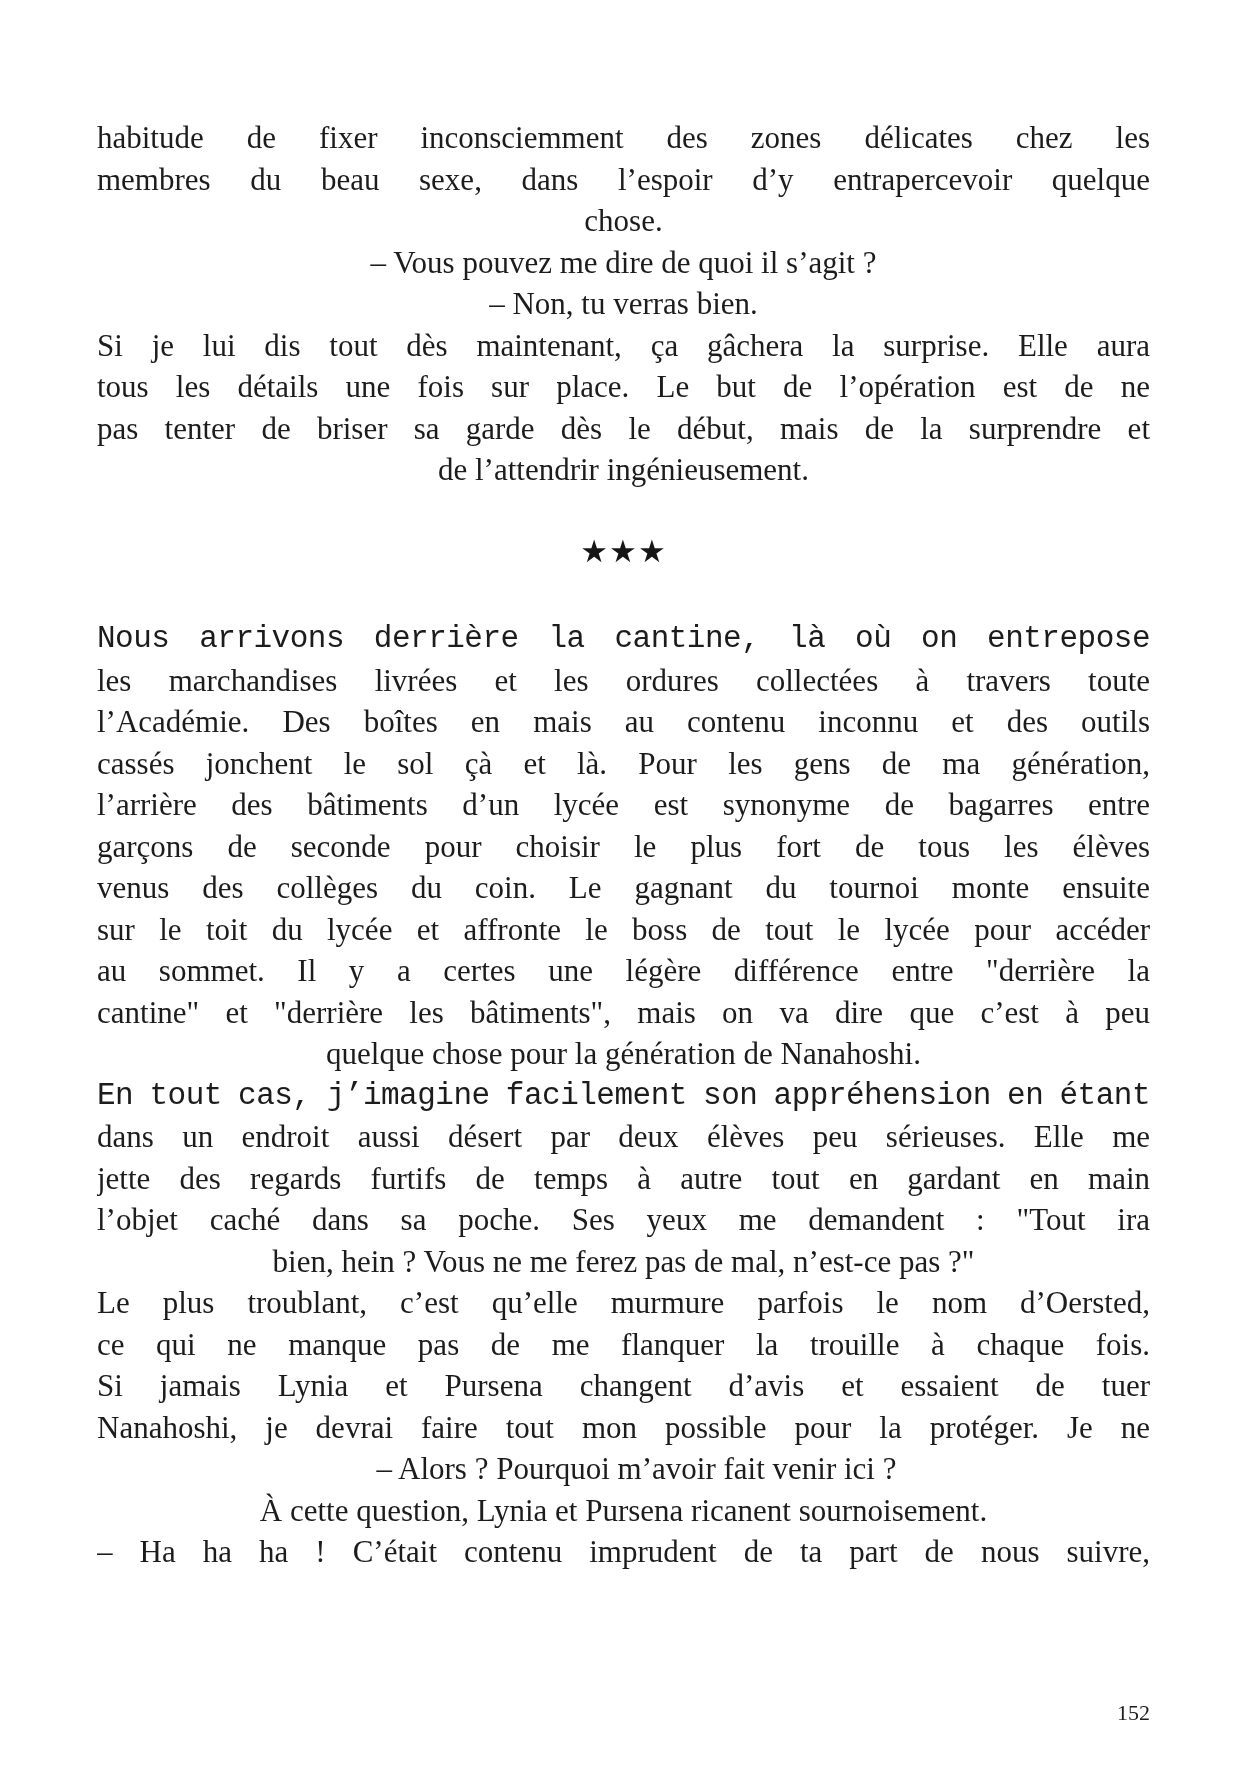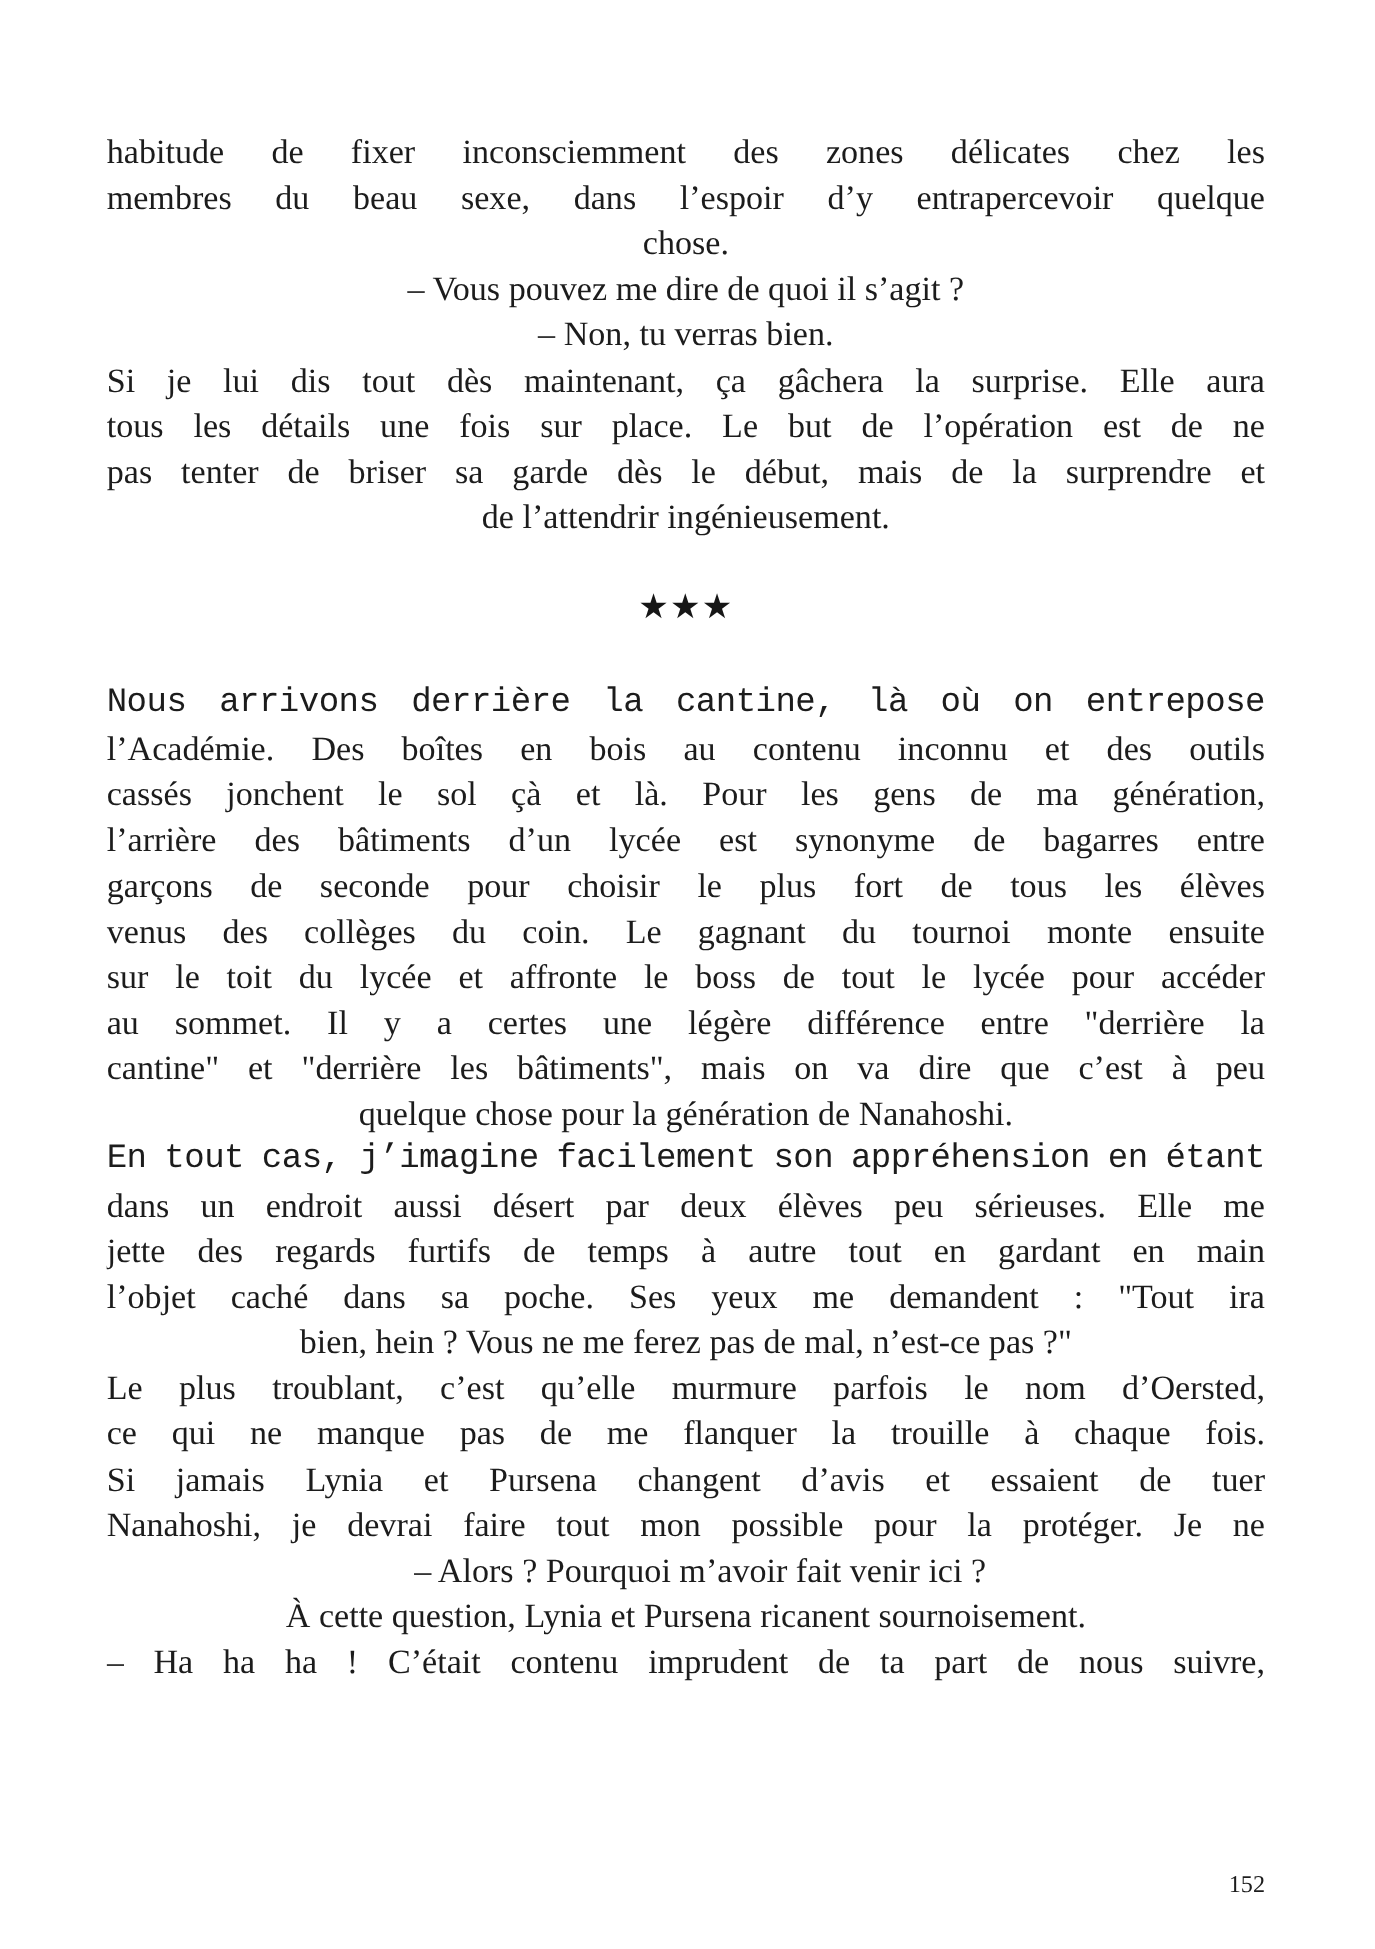--- a/index.html
+++ b/index.html
@@ -65,21 +65,22 @@
     <div class="line j">Si je lui dis tout dès maintenant, ça gâchera la surprise. Elle aura</div>
     <div class="line j">tous les détails une fois sur place. Le but de l’opération est de ne</div>
     <div class="line j">pas tenter de briser sa garde dès le début, mais de la surprendre et</div>
     <div class="line l">de l’attendrir ingénieusement.</div>
   </div>
 
   <div class="separator">★★★</div>
 
   <div class="block block2">
     <div class="line j tight">Nous arrivons derrière la cantine, là où on entrepose temporairement</div>
-    <div class="line j">l’Académie. Des boîtes en bois au contenu inconnu et des outils</div>
+    <div class="line j">les marchandises livrées et les ordures collectées à travers toute</div>
+    <div class="line j">l’Académie. Des boîtes en mais au contenu inconnu et des outils</div>
     <div class="line j">cassés jonchent le sol çà et là. Pour les gens de ma génération,</div>
     <div class="line j">l’arrière des bâtiments d’un lycée est synonyme de bagarres entre</div>
     <div class="line j">garçons de seconde pour choisir le plus fort de tous les élèves</div>
     <div class="line j">venus des collèges du coin. Le gagnant du tournoi monte ensuite</div>
     <div class="line j">sur le toit du lycée et affronte le boss de tout le lycée pour accéder</div>
     <div class="line j">au sommet. Il y a certes une légère différence entre "derrière la</div>
     <div class="line j">cantine" et "derrière les bâtiments", mais on va dire que c’est à peu</div>
     <div class="line l">quelque chose pour la génération de Nanahoshi.</div>
     <div class="line j tight">En tout cas, j’imagine facilement son appréhension en étant conduite</div>
     <div class="line j">dans un endroit aussi désert par deux élèves peu sérieuses. Elle me</div>

